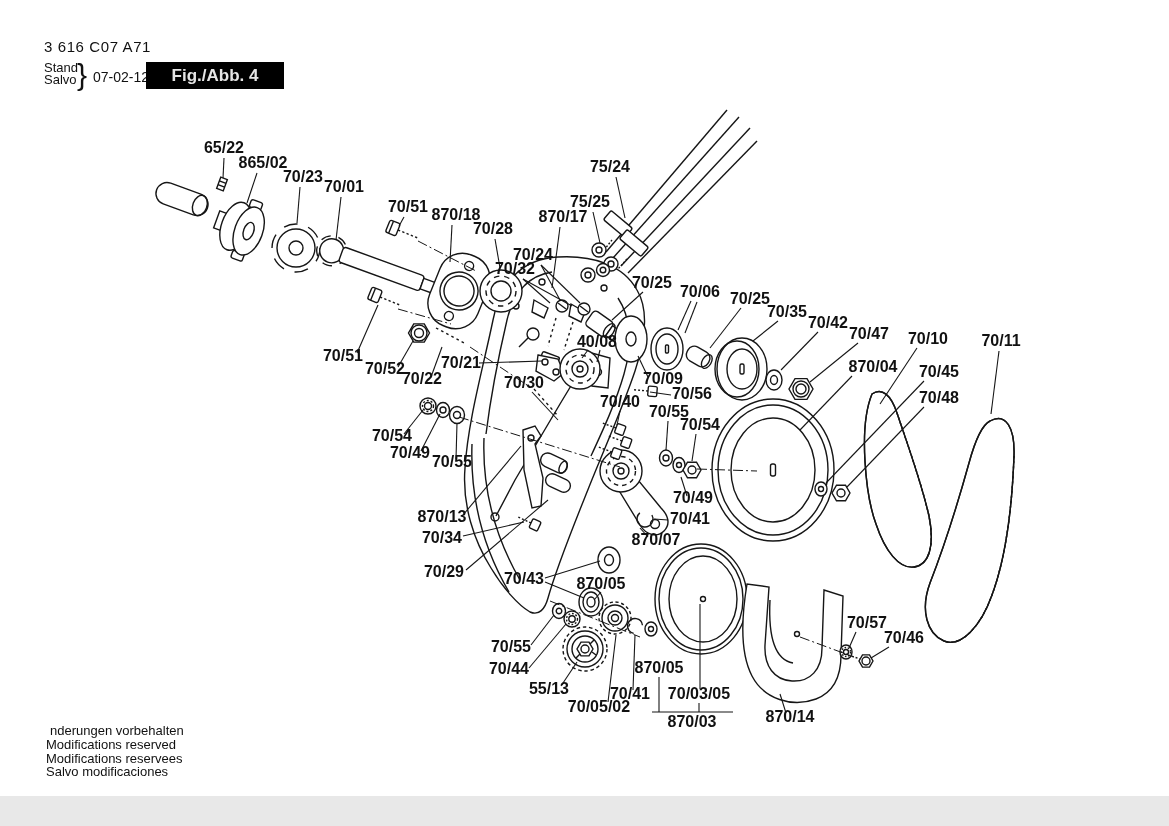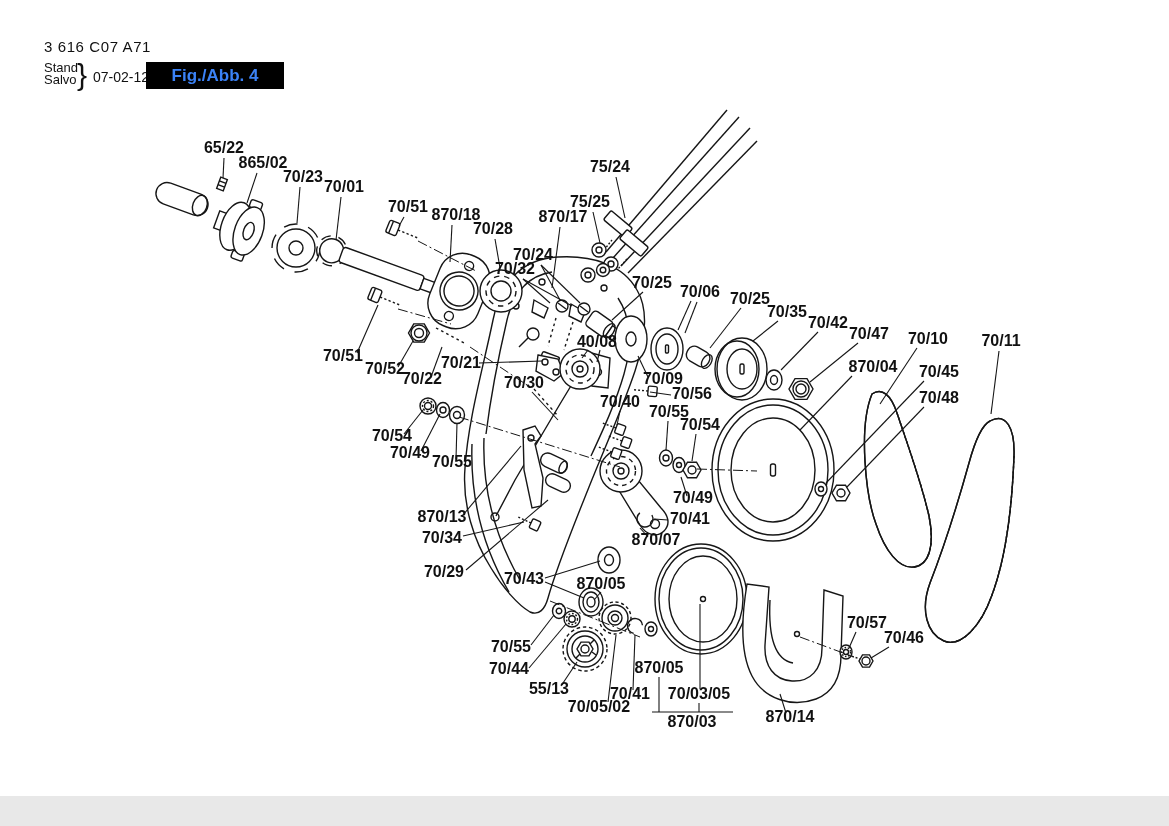--- a/index.html
+++ b/index.html
@@ -30,21 +30,21 @@
 
 <div id="page">
 
   <div id="part-number">3 616 C07 A71</div>
   <div id="stand">
     <div>Stand</div>
     <div>Salvo</div>
   </div>
   <div id="brace">}</div>
   <div id="issue-date">07-02-12</div>
-  <div id="fig-box" style="background: rgb(0, 0, 0); color: #3b82f6;">Fig./Abb. 4</div>
+  <div id="fig-box" style="background: rgb(0, 0, 0); color: #e5e5e5;">Fig./Abb. 4</div>
 
   <svg id="drawing" width="1169" height="826" viewBox="0 0 1169 826" style="position:absolute;left:0;top:0;">
     <defs>
       <g id="scr">
         <rect x="-11" y="-6.5" width="11" height="13" rx="2" class="f"></rect>
         <line x1="-7.5" y1="-6.5" x2="-7.5" y2="6.5"></line>
         <line x1="0" y1="0" x2="22" y2="0" stroke-width="7" stroke-dasharray="2.3 2.3"></line>
       </g>
       <g id="scr2">
         <rect x="-9" y="-5" width="9" height="10" rx="1.5" class="f"></rect>
@@ -486,14 +486,20 @@
         <text x="630" y="699" text-anchor="middle" class="plabel">70/41</text>
         <text x="659" y="673" text-anchor="middle" class="plabel">870/05</text>
         <text x="699" y="699" text-anchor="middle" class="plabel">70/03/05</text>
         <text x="692" y="727" text-anchor="middle" class="plabel">870/03</text>
         <text x="790" y="722" text-anchor="middle" class="plabel">870/14</text>
         <text x="867" y="628" text-anchor="middle" class="plabel">70/57</text>
         <text x="904" y="643" text-anchor="middle" class="plabel">70/46</text>
       </g>
   </svg>
 
+  <div id="footer">
+    <div class="l0">nderungen vorbehalten</div>
+    <div>Modifications reserved</div>
+    <div>Modifications reservees</div>
+    <div>Salvo modificaciones</div>
+  </div>
 
 </div>
 
 </body></html>

